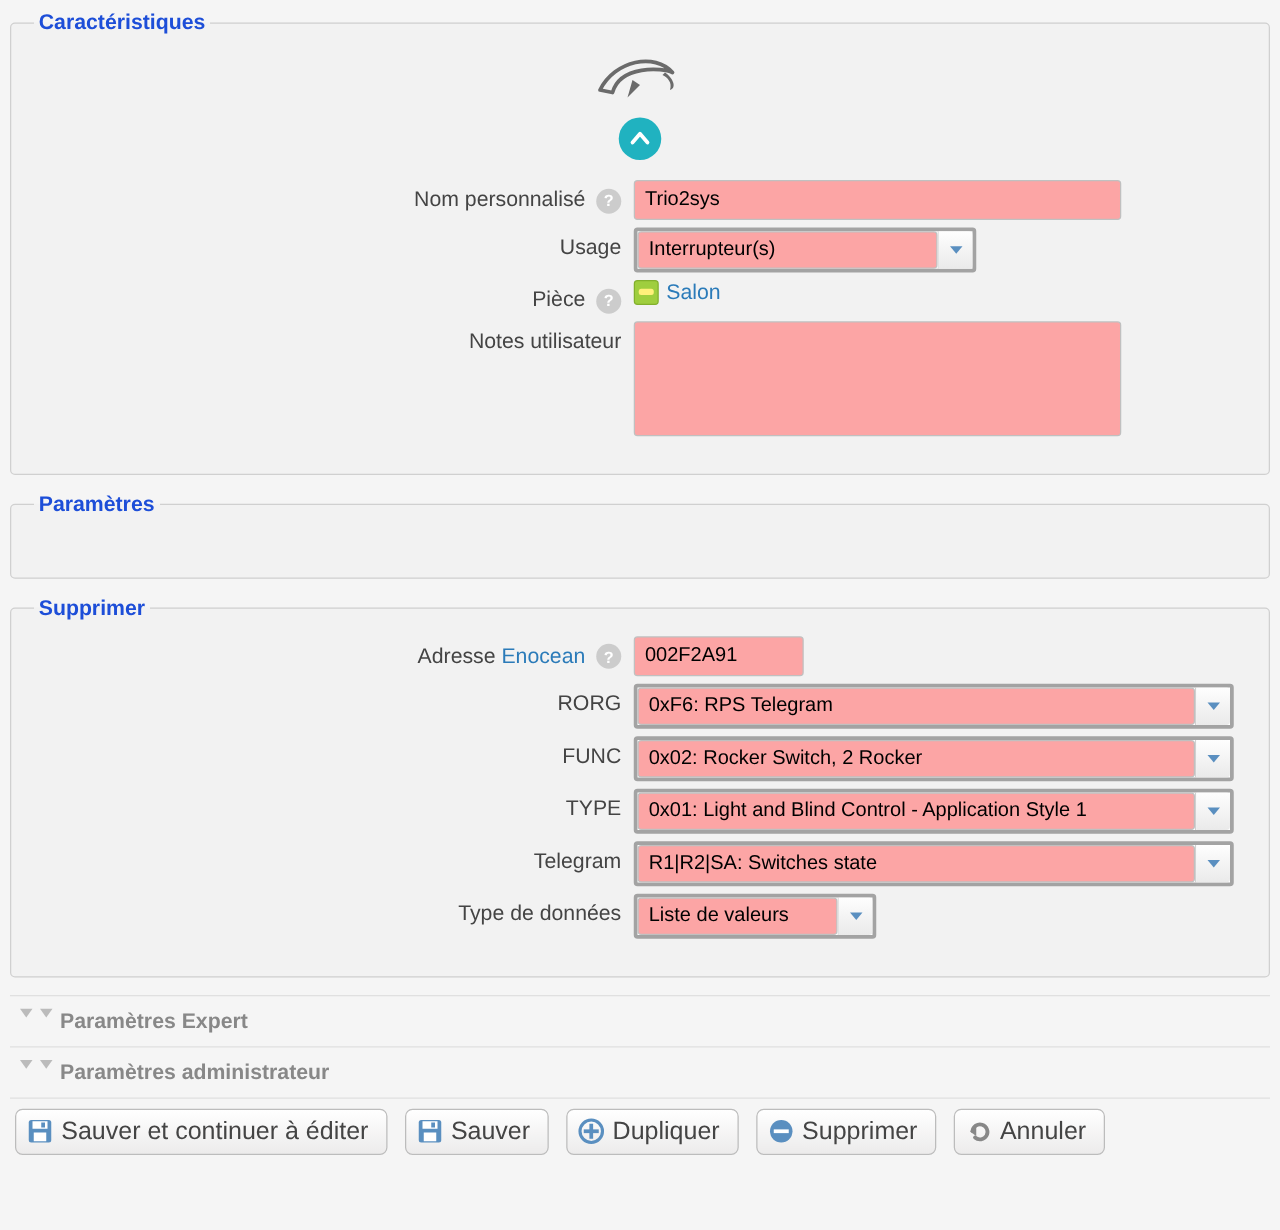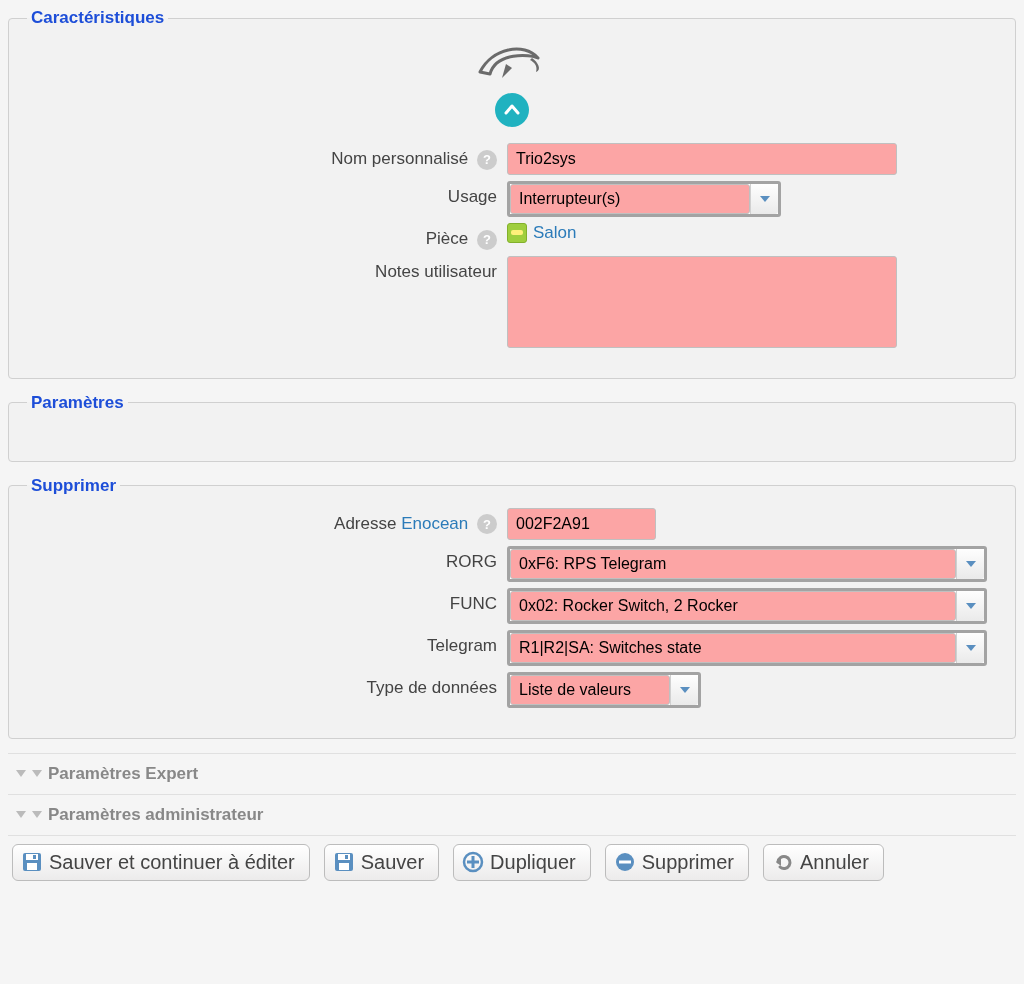--- a/index.html
+++ b/index.html
@@ -58,21 +58,21 @@
   }
   input[type="text"], textarea {
     border: 1px solid #c0c0c0;
     border-radius: 3px;
     padding: 6px 8px;
     font-size: 16px;
     font-family: inherit;
     background: #fca5a5;
   }
   .input-wide { width: 390px; }
-  .input-enocean { width: 149px; }
+  .input-enocean { width: 136px; }
   textarea { width: 390px; height: 92px; resize: none; }
   .combo {
     position: relative;
     display: inline-flex;
     align-items: stretch;
     border: 3px solid #a3a3a3;
     border-radius: 3px;
     background: #fff;
     height: 36px;
   }
@@ -136,21 +136,21 @@
     width:34px;height:34px;
     border-radius:50%;
     background:#20b2c0;
     align-items:center;justify-content:center;
     margin-top:-6px;
   }
   .collapse-badge svg { display:block; }
 
   .collapsed-section {
     display:flex;
-    align-items:center;
+    align-items:flex-start;
     gap:6px;
     padding:10px 8px;
     color:#888;
     font-weight:bold;
     font-size:17px;
   }
   .collapsed-section .twisty {
     width:0;height:0;
     border-left:5px solid transparent;
     border-right:5px solid transparent;
@@ -282,20 +282,31 @@
     <div class="form-field">
       <div class="combo combo-full">
         <input class="combo-input" type="text" readonly="" value="0x02: Rocker Switch, 2 Rocker" style="">
         <div class="combo-trigger">
             <span class="chev-down"></span>
           </div>
       </div>
     </div>
   </div>
 
+  <div class="form-row">
+    <div class="form-label">TYPE</div>
+    <div class="form-field">
+      <div class="combo combo-full">
+        <input class="combo-input" type="text" readonly="" value="0x01: Light and Blind Control - Application Style 1" style="">
+        <div class="combo-trigger">
+            <span class="chev-down"></span>
+          </div>
+      </div>
+    </div>
+  </div>
 
   <div class="form-row">
     <div class="form-label">Telegram</div>
     <div class="form-field">
       <div class="combo combo-full">
         <input class="combo-input" type="text" readonly="" value="R1|R2|SA: Switches state" style="">
         <div class="combo-trigger">
             <span class="chev-down"></span>
           </div>
       </div>

